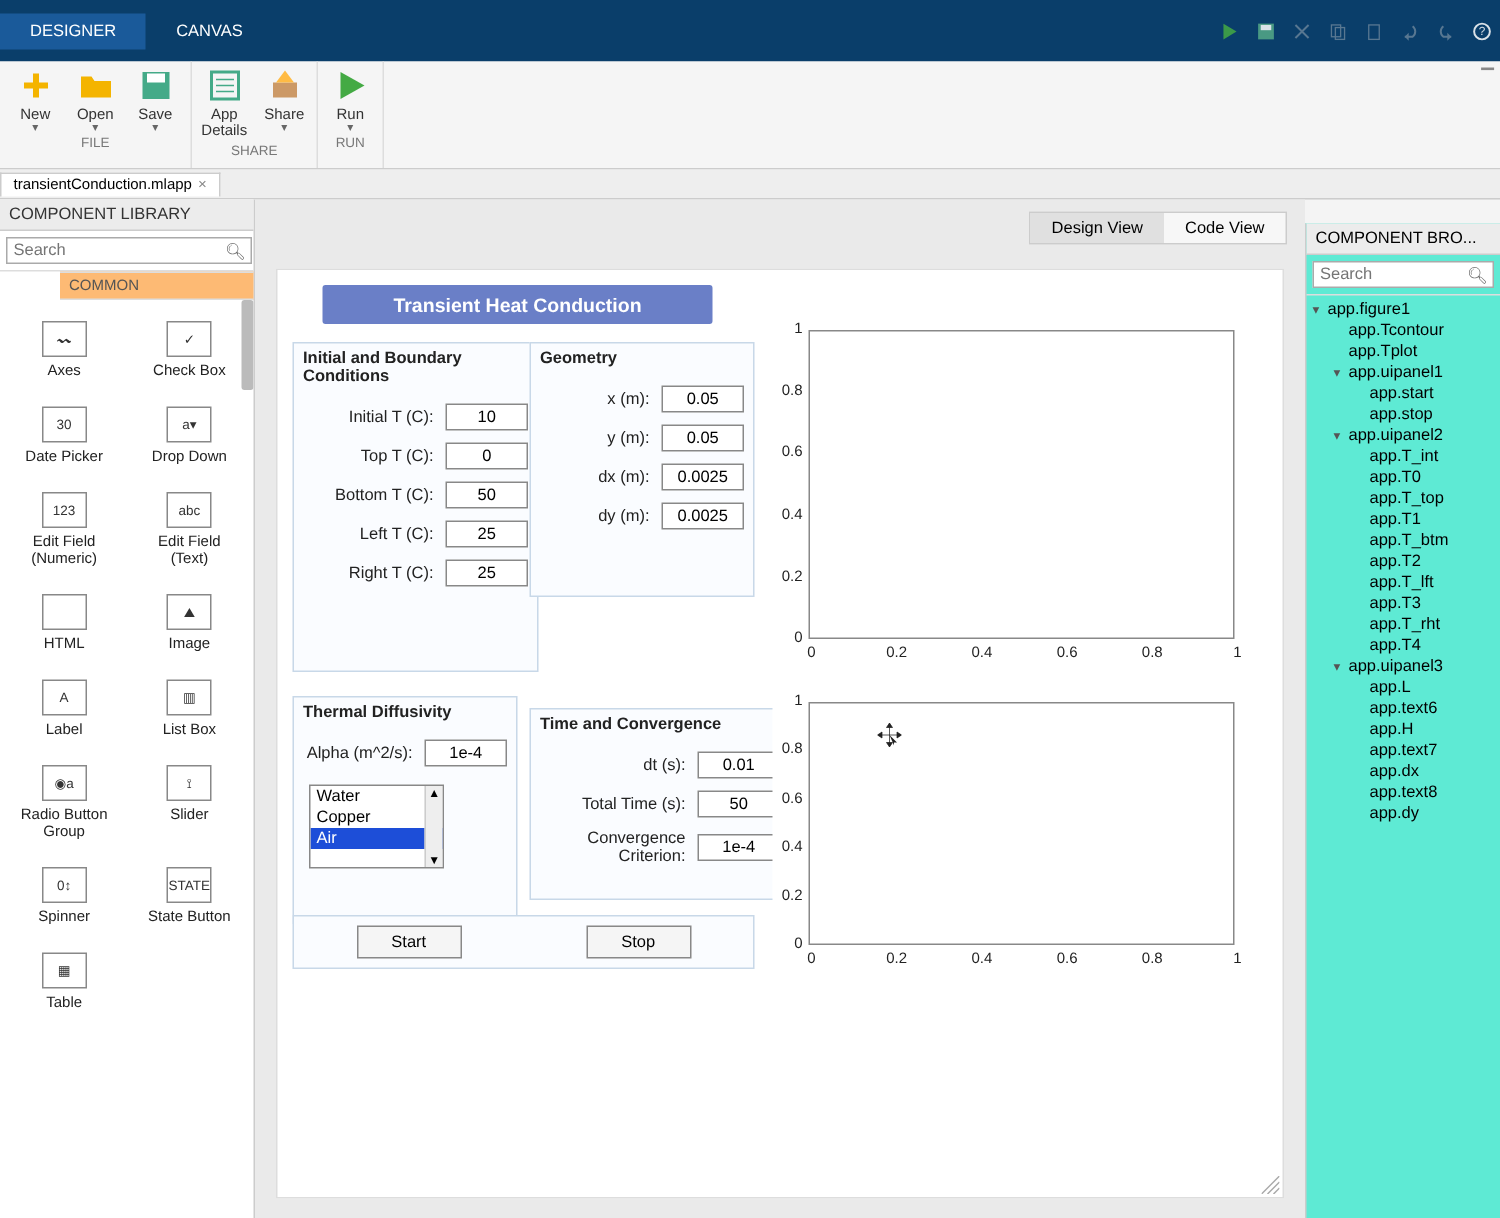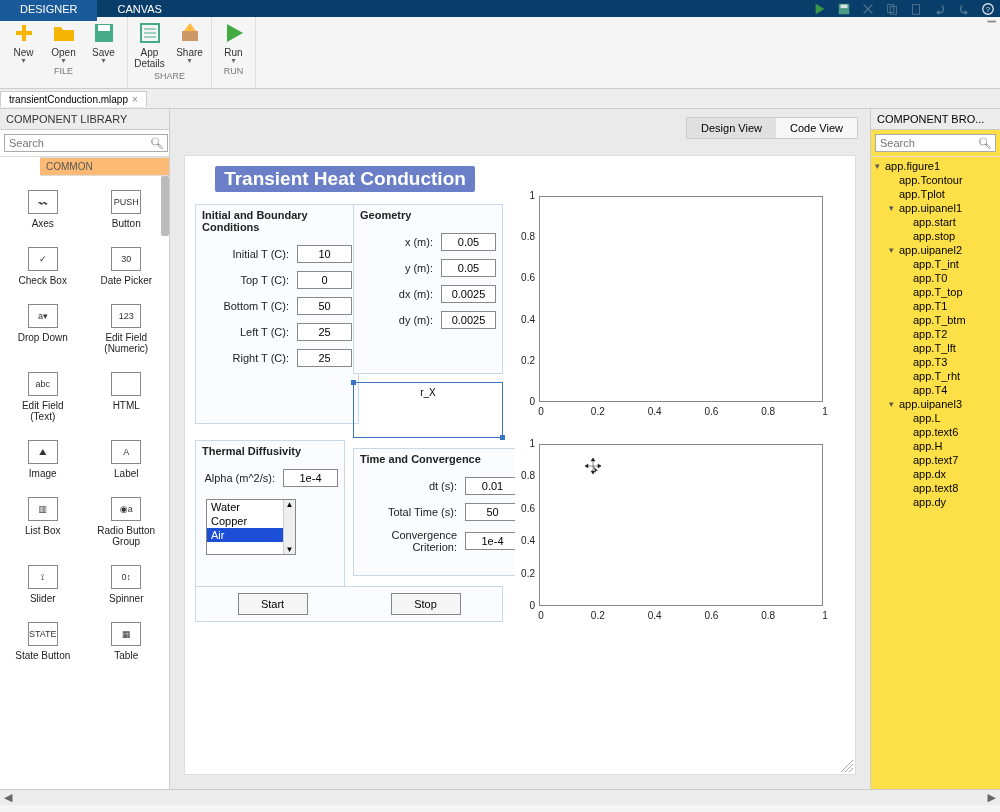--- a/index.html
+++ b/index.html
@@ -1,19 +1,19 @@
 <!DOCTYPE html>
 <html><head>
 <meta charset="utf-8">
 <style>
   * { box-sizing: border-box; margin: 0; padding: 0; font-family: "Segoe UI", Arial, sans-serif; }
   body { background: #f4f4f4; font-size: 11px; overflow: hidden; width: 1000px; height: 812px; }
 
   
-  .titlebar { background: #0a3e6a; height: 17px; display: flex; align-items: center; color: #fff; }
+  .titlebar { background: #0a3e6a; height: 41px; display: flex; align-items: center; color: #fff; }
   .titlebar .tab { padding: 0 20px; height: 24px; line-height: 24px; font-size: 11px; cursor: pointer; }
   .titlebar .tab.active { background: #1a5a9a; }
   .titlebar .spacer { flex: 1; }
   .titlebar .ticon { width: 18px; height: 18px; margin: 0 3px; display: inline-flex; align-items: center; justify-content: center; opacity: .85; cursor: pointer; }
   .titlebar .ticon svg { width: 14px; height: 14px; }
 
   
   .toolstrip { background: #f5f5f5; border-bottom: 1px solid #ccc; height: 72px; display: flex; }
   .ts-group { border-right: 1px solid #ddd; display: flex; flex-direction: column; align-items: center; }
   .ts-row { display: flex; }
@@ -44,40 +44,40 @@
   .compitem .cicon { width: 30px; height: 24px; border: 1px solid #888; background: #fff; display: flex; align-items: center; justify-content: center; font-size: 9px; color: #333; }
   .compitem .clabel { font-size: 10px; color: #222; margin-top: 4px; text-align: center; line-height: 11px; }
   .scrollthumb { position: absolute; right: 0; top: 0; width: 8px; height: 60px; background: #bbb; border-radius: 2px; }
 
   .center { flex: 1; background: #eaeaea; position: relative; overflow: hidden; }
   .viewbar { position: absolute; top: 8px; right: 12px; display: flex; border: 1px solid #ccc; background: #f7f7f7; }
   .viewbar .vb { padding: 4px 14px; font-size: 11px; cursor: pointer; }
   .viewbar .vb.active { background: #e0e0e0; }
   .canvas { position: absolute; top: 46px; left: 14px; right: 14px; bottom: 14px; background: #fff; border: 1px solid #ddd; }
 
-  .apptitle { position: absolute; top: 10px; left: 30px; width: 260px; height: 26px; background: #6a7fc7; color: #fff; font-weight: bold; display: flex; align-items: center; justify-content: center; font-size: 19px; border-radius: 2px; }
+  .apptitle { position: absolute; top: 10px; left: 30px; width: 260px; height: 26px; background: #6a7fc7; color: #fff; font-weight: bold; display: flex; align-items: center; justify-content: center; font-size: 13px; border-radius: 2px; }
 
   .panel { position: absolute; border: 1px solid #c8d8e8; background: #fafcff; }
   .panel .ptitle { font-weight: bold; font-size: 11px; padding: 4px 6px; color: #222; }
   .prow { display: flex; align-items: center; margin: 8px 6px; }
   .prow .plabel { flex: 1; font-size: 11px; text-align: right; padding-right: 8px; color: #222; }
   .prow input[type=text] { width: 55px; border: 1px solid #888; padding: 2px 4px; text-align: center; font-size: 11px; }
 
   .axesbox { position: absolute; background: #fff; }
   .axesplot { position: absolute; border: 1px solid #888; }
   .tick { position: absolute; font-size: 10px; color: #222; }
 
   .listbox { border: 1px solid #888; background: #fff; font-size: 11px; width: 90px; height: 56px; overflow: hidden; position: relative; }
   .listbox .lbitem { padding: 1px 4px; }
   .listbox .lbitem.sel { background: #1d4ed8; color: #fff; }
   .listbox .lb-sb { position: absolute; right: 0; top: 0; bottom: 0; width: 12px; background: #eee; border-left: 1px solid #ccc; display:flex; flex-direction:column; justify-content:space-between; align-items:center; }
 
   .canvasbtn { width: 70px; height: 22px; border: 1px solid #888; background: #f5f5f5; font-size: 11px; cursor: pointer; }
 
-  .rightpanel { width: 130px; border-left: 1px solid #ccc; background: #fde047; display: flex; flex-direction: column; }
+  .rightpanel { width: 130px; border-left: 1px solid #ccc; background: #5eead4; display: flex; flex-direction: column; margin-top: 16px; }
   .rightpanel .hdr { background: #ececec; border-bottom: 1px solid #ccc; padding: 4px 6px; font-size: 11px; white-space: nowrap; overflow: hidden; text-overflow: ellipsis; }
   .rightpanel .searchrow { display: flex; padding: 4px; border-bottom: 1px solid #ddd; }
   .rightpanel .searchrow .sbox { position: relative; flex: 1; }
   .rightpanel input { width: 100%; border: 1px solid #aaa; padding: 2px 16px 2px 4px; font-size: 11px; }
   .tree { flex: 1; overflow: auto; font-size: 11px; padding: 2px 0; }
   .tree .tn { padding: 1px 4px; white-space: nowrap; cursor: pointer; display: flex; align-items: center; }
   .tree .tn .tcaret { width: 10px; color: #555; font-size: 9px; }
   .tree .depth1 { padding-left: 4px; }
   .tree .depth2 { padding-left: 18px; }
   .tree .depth3 { padding-left: 32px; }
@@ -244,24 +244,20 @@
       <div class="viewbtn" style="background:#ddd">▦</div>
     </div>
     <div class="cat">COMMON</div>
     <div class="complib-body">
       <div class="compgrid" id="compgrid">
           <div class="compitem">
             <div class="cicon">〰</div>
             <div class="clabel" style="white-space:pre">Axes</div>
           </div>
           <div class="compitem">
-            <div class="cicon">PUSH</div>
-            <div class="clabel" style="white-space:pre">Button</div>
-          </div>
-          <div class="compitem">
             <div class="cicon">✓</div>
             <div class="clabel" style="white-space:pre">Check Box</div>
           </div>
           <div class="compitem">
             <div class="cicon">30</div>
             <div class="clabel" style="white-space:pre">Date Picker</div>
           </div>
           <div class="compitem">
             <div class="cicon">a▾</div>
             <div class="clabel" style="white-space:pre">Drop Down</div>
@@ -363,23 +359,20 @@
         <div class="prow">
             <span class="plabel">dx (m):</span>
             <input type="text" value="0.0025" style="">
           </div>
         <div class="prow">
             <span class="plabel">dy (m):</span>
             <input type="text" value="0.0025" style="">
           </div>
       </div>
 
-      <div class="selbox" style="top:226px;left:168px;width:150px;height:56px">
-        <div style="text-align:center;font-size:10px;padding:4px">r_X</div>
-      </div>
 
       <div class="panel" style="top:284px;left:10px;width:150px;height:152px">
         <div class="ptitle">Thermal Diffusivity</div>
         <div class="prow">
             <span class="plabel">Alpha (m^2/s):</span>
             <input type="text" value="1e-4" style="">
           </div>
         <div style="padding:4px 10px">
           <div class="listbox" id="matlist">
             <div class="lbitem">Water</div>

